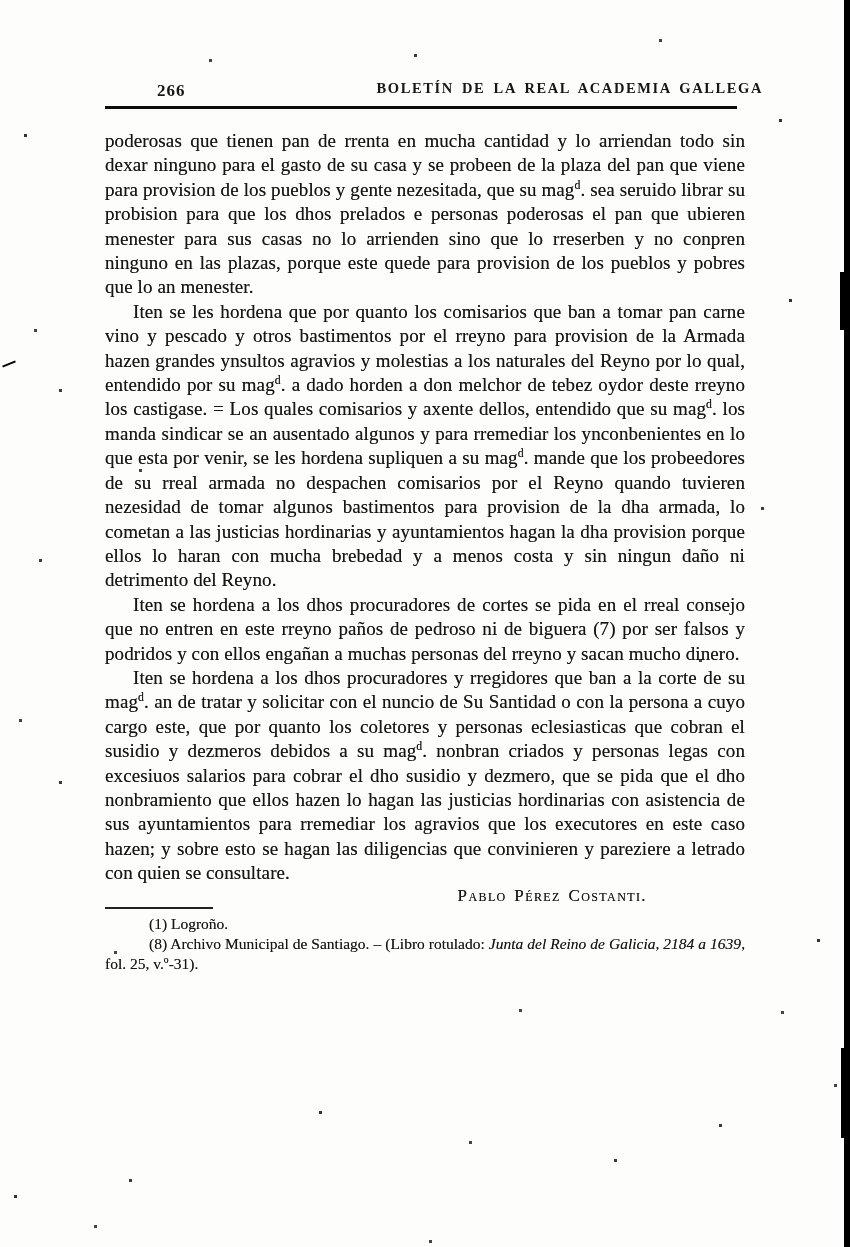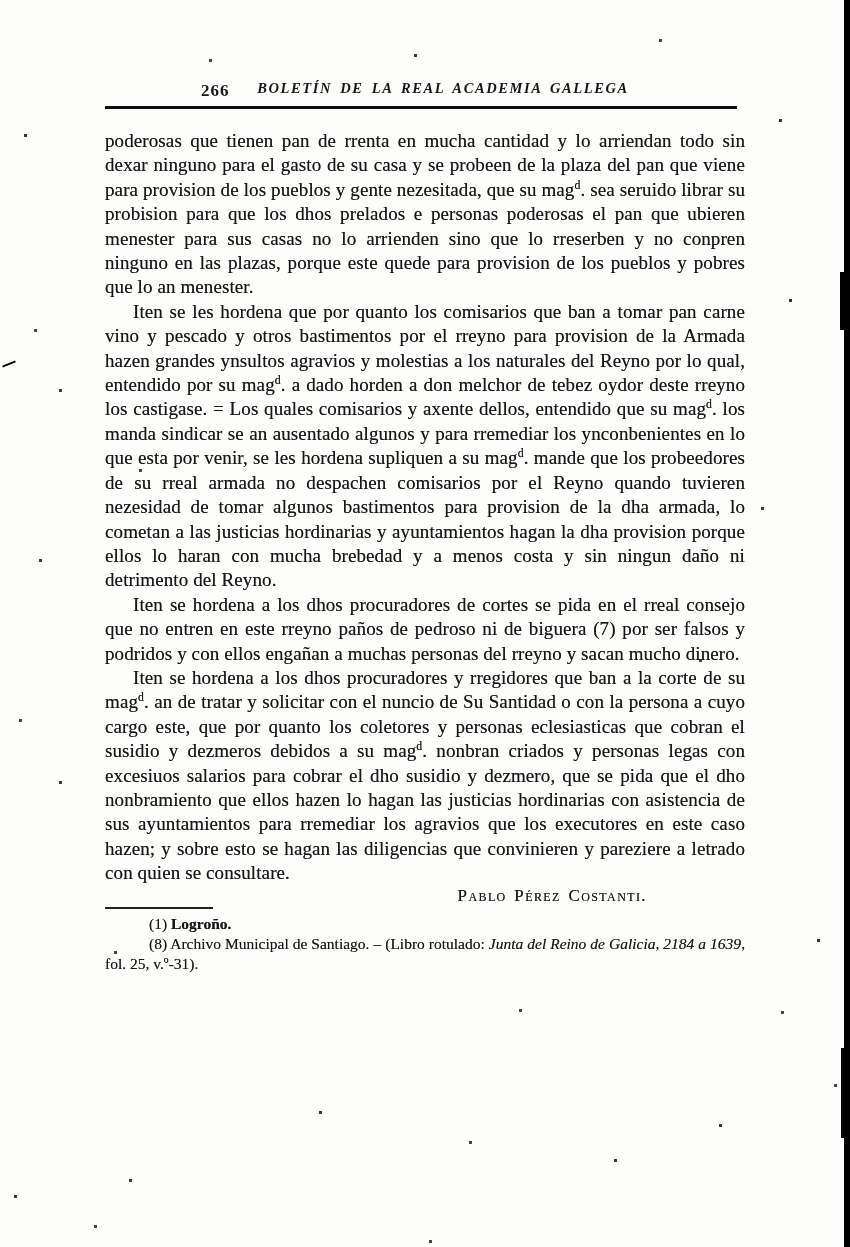--- a/index.html
+++ b/index.html
@@ -30,43 +30,43 @@
       520px 1010px 0 1px #444, 130px 1180px 0 1px #3a3a3a, 835px 1085px 0 1px #444,
       762px 508px 0 1px #3c3c3c, 700px 660px 0 1px #444, 40px 560px 0 1px #3c3c3c;
   }
 
   
   .text-block{position:absolute;left:105px;top:80px;width:640px;}
 
   .page-header{position:relative;height:21px;}
   .page-number{
     position:absolute;left:52px;top:1px;
-    font-size:17px;font-weight:bold;letter-spacing:1px;margin-left:44px;
+    font-size:17px;font-weight:bold;letter-spacing:1px;
   }
   .journal-title{
-    display:block;text-align:center;
+    display:block;text-align:right;
     transform:translateX(18px);
     font-size:14.5px;font-weight:bold;
-    letter-spacing:1.6px;word-spacing:3px;font-style:italic;
+    letter-spacing:1.6px;word-spacing:3px;
   }
   .header-rule{margin-top:5px;height:3px;background:#0c0c0c;width:632px;}
 
   .body-text{margin-top:20px;}
   .para{
     margin:0;
     font-size:19px;line-height:24.4px;
     text-align:justify;
     letter-spacing:0.1px;
     text-shadow:0 0 0.4px rgba(10,10,10,.6);
   }
   .para.indent{text-indent:28px;}
   .para.indent-lg{text-indent:50px;}
   sup{font-size:0.62em;line-height:0;vertical-align:super;}
   .it{font-style:italic;}
-  .bd{font-weight:bold;margin-top:18px;}
+  .bd{font-weight:normal;margin-top:18px;}
 
   .sig-row{position:relative;height:28px;margin-top:-2px;}
   .signature{
     position:absolute;right:98px;top:2px;
     font-variant:small-caps;
     font-size:17px;letter-spacing:1.4px;word-spacing:2px;
     text-shadow:0 0 0.4px rgba(10,10,10,.6);
   }
   .footnote-rule{position:absolute;left:0px;bottom:3px;width:108px;height:2px;background:#222;}
 

